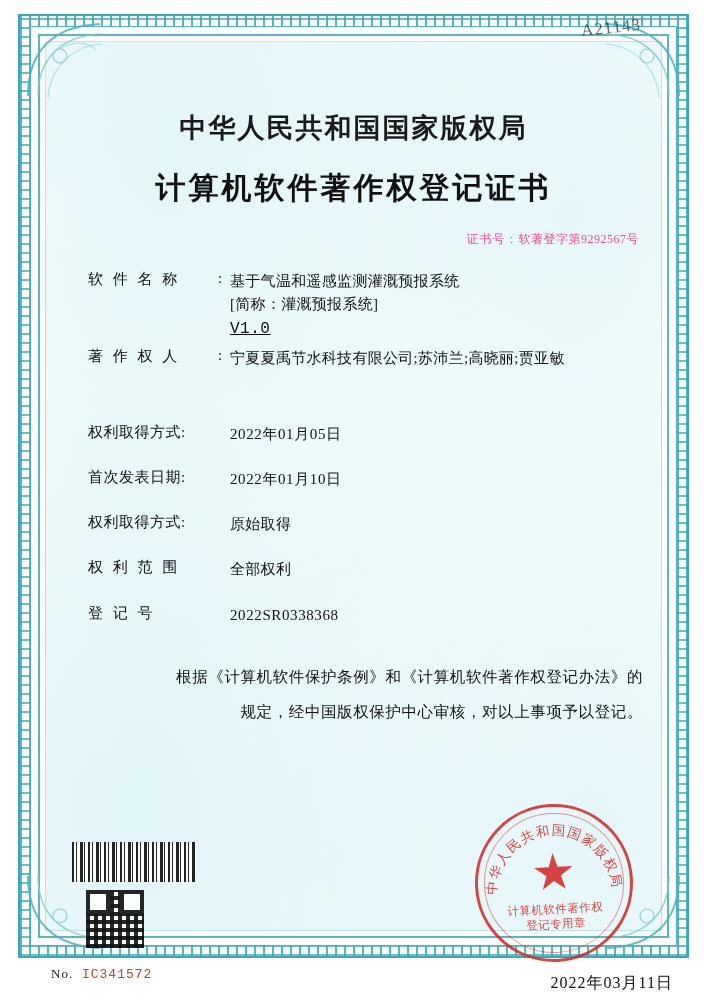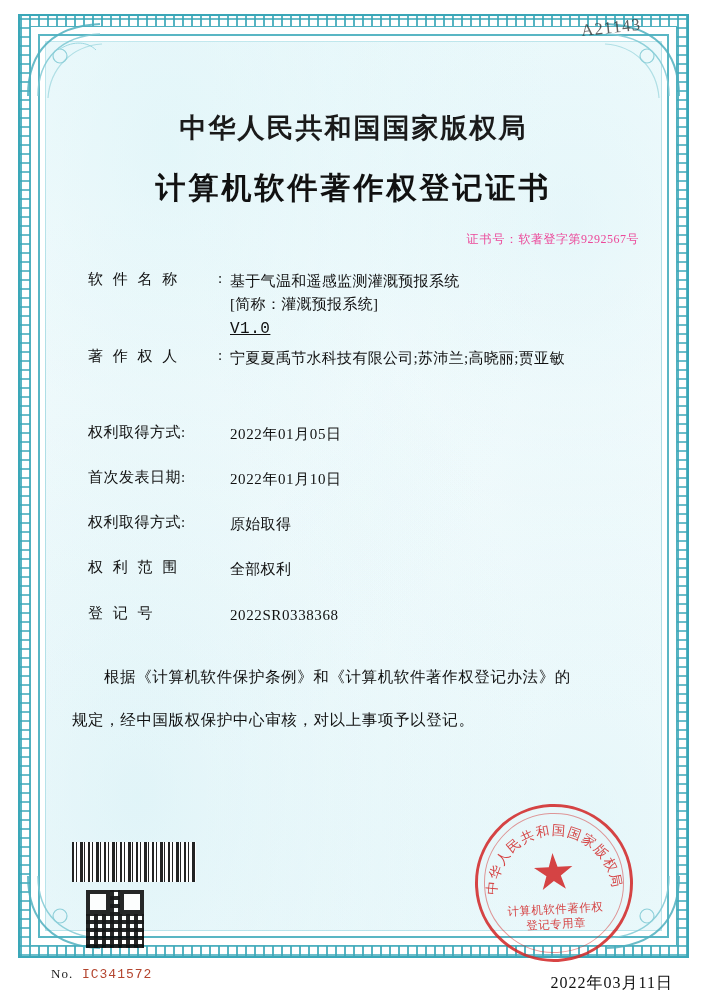--- a/index.html
+++ b/index.html
@@ -189,21 +189,21 @@
 
   .field-row.spaced { margin-bottom: 22px; }
 
   .statement {
     margin-top: 34px;
     font-size: 15.5px;
     line-height: 2.0;
     color: #111;
     letter-spacing: 0.6px;
   }
-  .statement p { margin: 12px; }
+  .statement p { margin: 4px; text-align: right; }
   .statement .indent { text-indent: 32px; }
   .barcode {
     position: absolute;
     left: 72px;
     bottom: 118px;
     width: 124px;
     height: 40px;
     background:
       repeating-linear-gradient(90deg,
         #111 0px, #111 2px, #fff 2px, #fff 4px,

